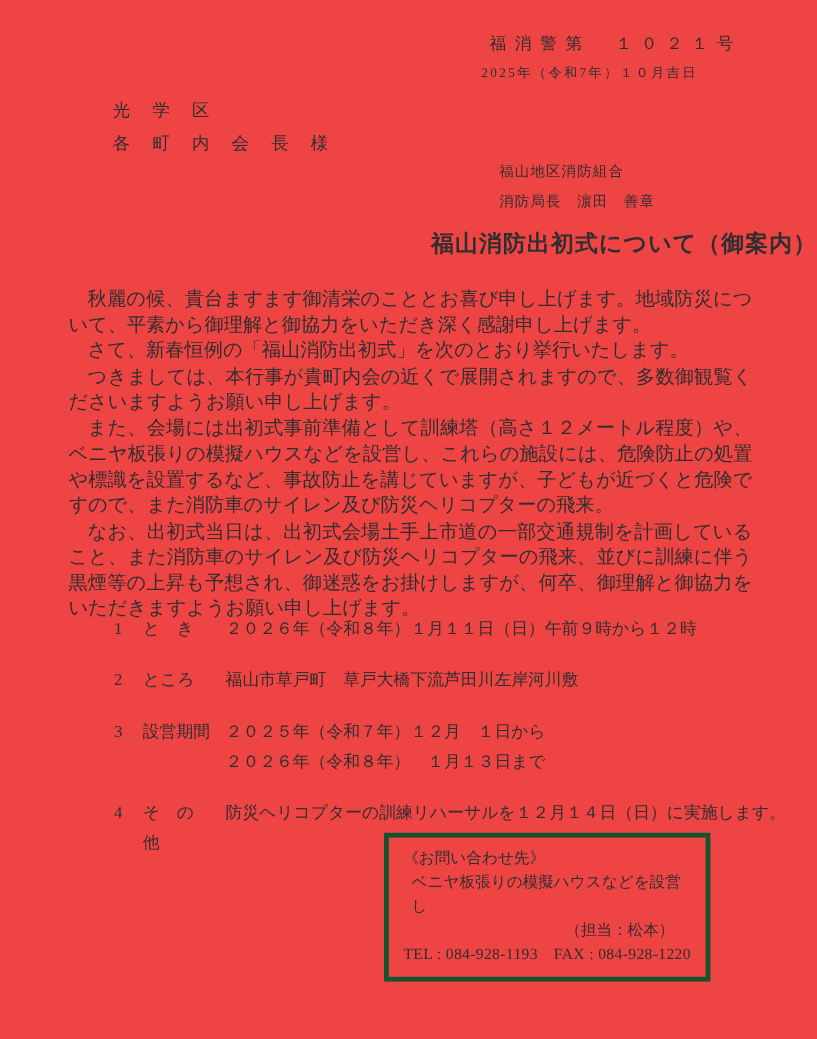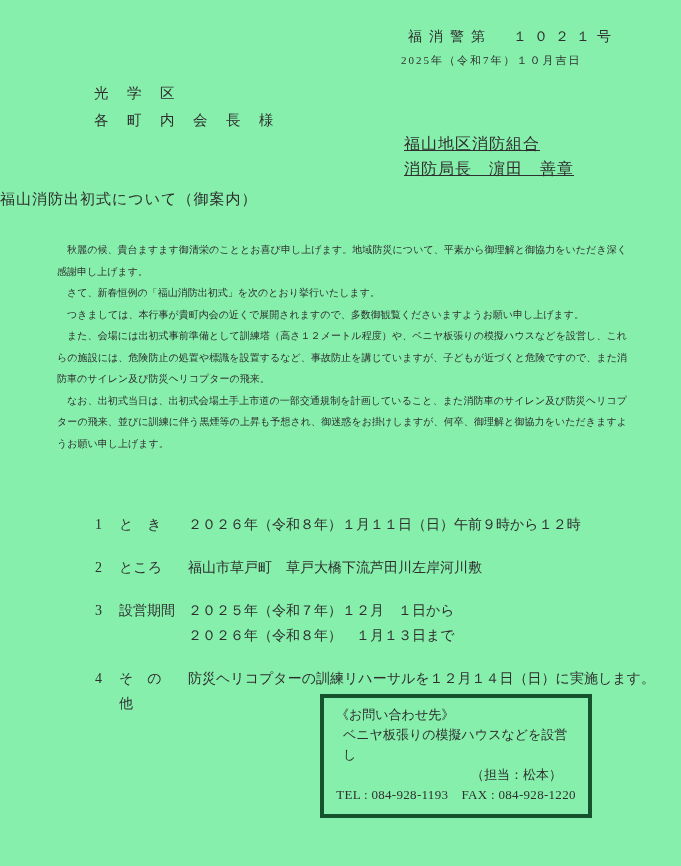--- a/index.html
+++ b/index.html
@@ -5,21 +5,21 @@
   html, body {
     margin: 0;
     padding: 0;
     background: #f4f3f0;
   }
   .page {
     position: relative;
     width: 681px;
     height: 866px;
     margin: 0 auto;
-    background: #86efac;
+    background: #ef4444;
     font-family: "Liberation Serif", "DejaVu Serif", serif;
     color: #2f2f2f;
     overflow: hidden;
   }
   .doc-number {
     position: absolute;
     top: 28px;
     left: 408px;
     font-size: 14px;
     letter-spacing: 7px;
@@ -37,43 +37,42 @@
     position: absolute;
     top: 80px;
     left: 94px;
     font-size: 14.5px;
     line-height: 27px;
     letter-spacing: 2px;
   }
   .sender {
     position: absolute;
     top: 131px;
-    left: 404px;
-    font-size: 16px;
+    left: 416px;
+    font-size: 12px;
     line-height: 25px;
     letter-spacing: 1px;
-    text-decoration: underline;
   }
   .title {
     position: absolute;
     top: 190px;
     left: 0;
     width: 100%;
-    text-align: left;
-    font-size: 15px;
-    font-weight: normal;
+    text-align: right;
+    font-size: 19px;
+    font-weight: bold;
     letter-spacing: 1px;
     margin: 0;
   }
   .body-text {
     position: absolute;
     top: 239px;
     left: 57px;
     width: 570px;
-    font-size: 10px;
+    font-size: 16px;
     line-height: 21.5px;
     text-align: justify;
   }
   .body-text p {
     margin: 0;
     text-indent: 1em;
   }
   .items {
     position: absolute;
     top: 512px;

